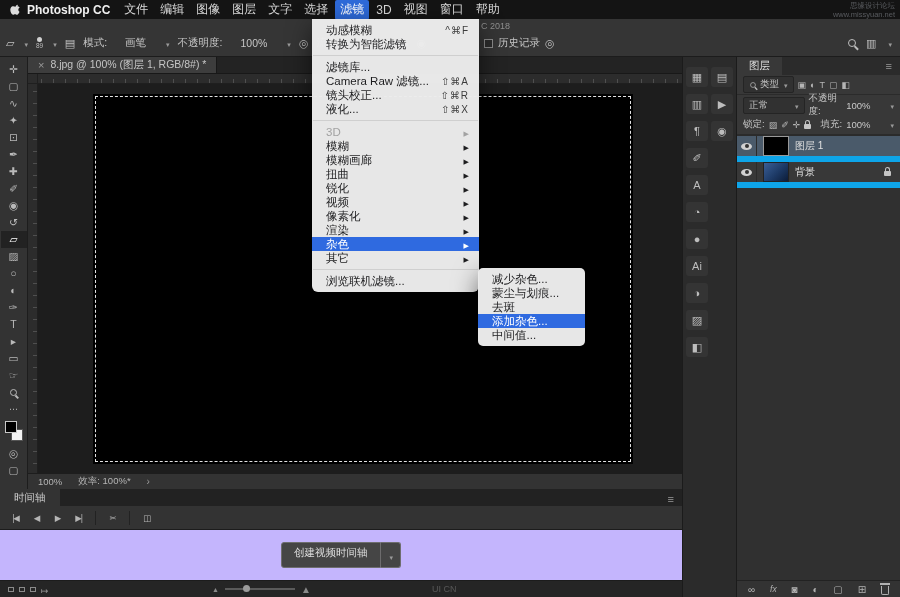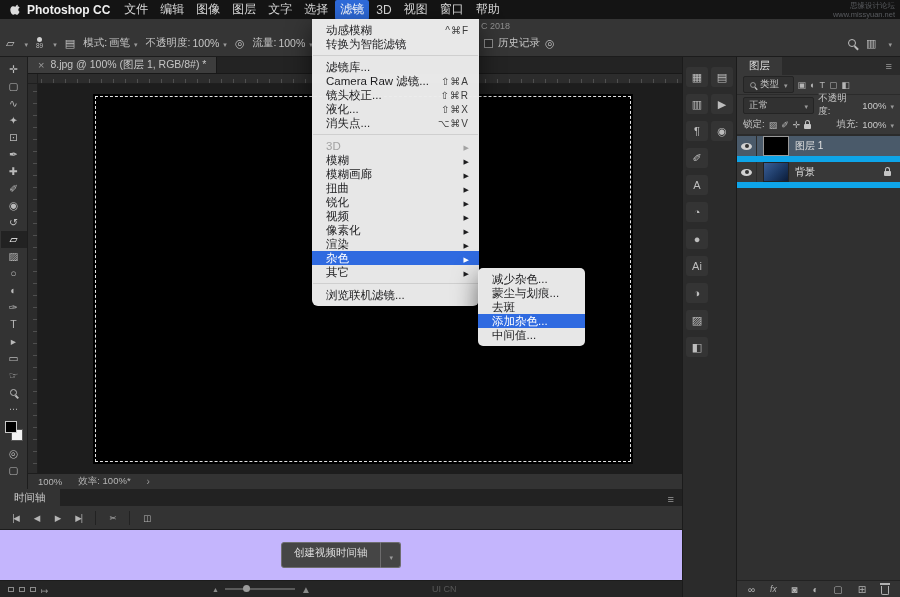--- a/index.html
+++ b/index.html
@@ -17,21 +17,21 @@
 
   
   .header { position:absolute; top:19px; left:0; right:0; height:38px; background:#353535; border-bottom:1px solid #1c1c1c; }
   .titlebar-text { position:absolute; left:481px; top:2px; font-size:9px; color:#8f8f8f; }
   .options { position:absolute; left:6px; top:13px; height:22px; display:flex; align-items:center; gap:8px;
              font-size:10.5px; color:#c6c6c6; white-space:nowrap; }
   .opt-icon { color:#c0c0c0; font-size:11px; line-height:1; }
   .brush-preset { display:flex; flex-direction:column; align-items:center; line-height:1; }
   .brush-dot { width:5px; height:5px; border-radius:50%; background:#d0d0d0; margin-bottom:1px; }
   .brush-size { font-size:6.5px; color:#bbb; }
-  .dd { display:inline-flex; align-items:center; gap:2px; }
+  .dd { display:inline-flex; align-items:center; gap:18px; }
   .i-caret::after { content:"▾"; font-size:7px; color:#9a9a9a; margin-left:2px; }
   .options-history { position:absolute; left:484px; top:13px; height:22px; display:flex; align-items:center; gap:5px;
                      font-size:10.5px; color:#c6c6c6; }
   .checkbox { width:9px; height:9px; border:1px solid #8a8a8a; background:#2b2b2b; }
   .options-right { position:absolute; right:8px; top:13px; height:22px; display:flex; align-items:center; gap:10px;
                    color:#c0c0c0; font-size:11px; }
   .search-icon { width:8px; height:8px; border:1.5px solid #bdbdbd; border-radius:50%; position:relative; display:inline-block; }
   .search-icon::after { content:""; position:absolute; width:5px; height:1.5px; background:#bdbdbd;
                         transform:rotate(45deg); right:-4px; bottom:-2px; }
 
@@ -433,24 +433,20 @@
         <span class="sc">⇧⌘A</span>
       </div>
     <div class="mi">
         <span class="lbl">镜头校正...</span>
         <span class="sc">⇧⌘R</span>
       </div>
     <div class="mi">
         <span class="lbl">液化...</span>
         <span class="sc">⇧⌘X</span>
       </div>
-    <div class="mi">
-        <span class="lbl">消失点...</span>
-        <span class="sc">⌥⌘V</span>
-      </div>
     <div class="msep"></div>
     <div class="mi disabled">
         <span class="lbl">3D</span>
         <span class="i-sub"></span>
       </div>
     <div class="mi">
         <span class="lbl">模糊</span>
         <span class="i-sub"></span>
       </div>
     <div class="mi">

